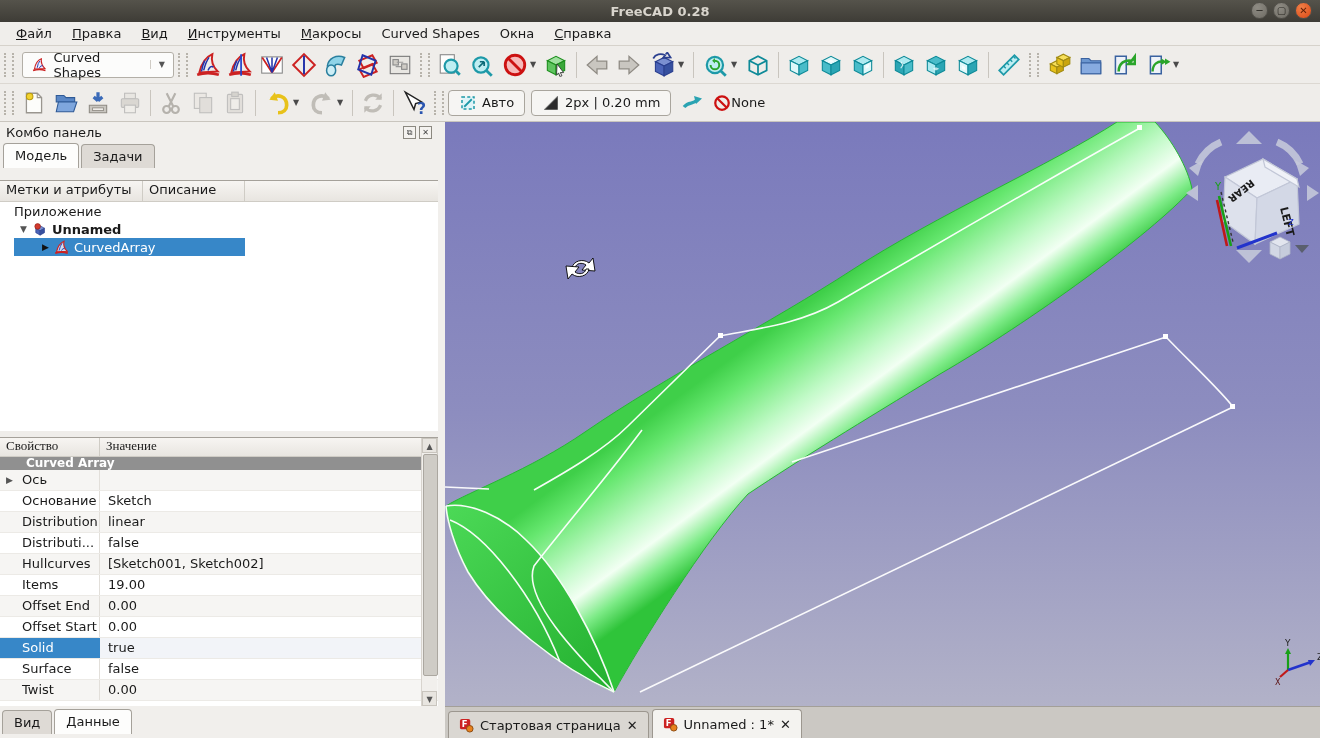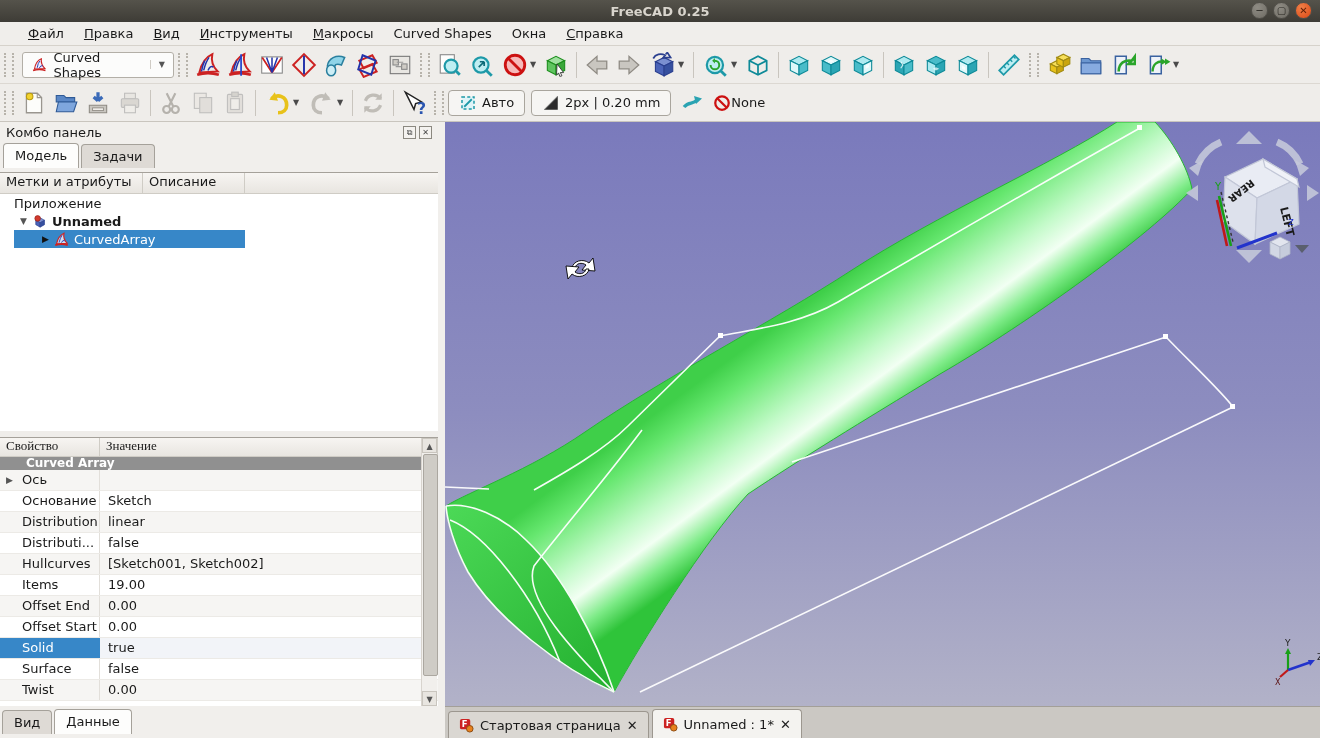--- a/index.html
+++ b/index.html
@@ -11,21 +11,21 @@
   .titlebar{left:0;top:0;width:1320px;height:22px;
     background:linear-gradient(#55534b,#3e3c36);display:flex;align-items:center;justify-content:center;}
   .title-text{color:#d9d5cd;font-weight:bold;font-size:13px;}
   .winbtns{position:absolute;right:8px;top:2px;display:flex;gap:5px;}
   .wbtn{width:17px;height:17px;border-radius:50%;display:flex;align-items:center;justify-content:center;
     font-size:10px;line-height:1;color:#26241f;background:radial-gradient(circle at 35% 30%,#8f8c84,#6e6b63);
     border:1px solid #52504a;box-sizing:border-box;}
   .wbtn.close{background:radial-gradient(circle at 35% 30%,#f08048,#dd4814);color:#5e1d05;font-weight:bold;}
   
   .menubar{left:0;top:22px;width:1320px;height:24px;background:#f0eeeb;border-bottom:1px solid #d6d2cb;
-    display:flex;align-items:center;padding-left:18px;box-sizing:border-box;}
+    display:flex;align-items:center;padding-left:6px;box-sizing:border-box;}
   .menu-item{padding:3px 10px;cursor:default;}
   
   .toolbar{left:0;width:1320px;height:38px;background:#efedea;display:flex;align-items:center;box-sizing:border-box;}
   .tb1{top:46px;border-bottom:1px solid #dcd8d2;}
   .tb2{top:84px;border-bottom:1px solid #c9c5be;}
   .grip{width:6px;height:24px;margin:0 4px;border-left:2px dotted #b7b3ab;border-right:2px dotted #b7b3ab;}
   .sep{width:1px;height:26px;background:#c9c5be;margin:0 4px;}
   .tbtn{min-width:32px;height:30px;display:flex;align-items:center;justify-content:center;border-radius:3px;}
   .tbtn svg{display:block;}
   .dd{font-size:8px;color:#4a4a4a;margin-left:2px;}
@@ -35,21 +35,21 @@
   .traybtn{display:flex;align-items:center;gap:5px;background:#f6f5f3;border:1px solid #a9a59d;border-radius:4px;
     height:26px;padding:0 10px;box-sizing:border-box;margin-right:6px;}
   
   .panel-title{left:0;top:122px;width:438px;height:20px;display:flex;align-items:center;padding:0 6px;box-sizing:border-box;}
   .pt-btn{width:13px;height:13px;border:1px solid #8b8880;background:#f4f2ef;font-size:8px;line-height:11px;
     text-align:center;color:#444;box-sizing:border-box;margin-left:3px;}
   .tabrow{left:0;top:143px;width:438px;height:25px;display:flex;align-items:flex-end;padding-left:3px;box-sizing:border-box;}
   .tab{border:1px solid #a5a19a;border-bottom:none;border-radius:4px 4px 0 0;padding:4px 11px 3px;background:#dedad5;
     margin-right:2px;height:24px;box-sizing:border-box;}
   .tab.active{background:#fdfdfc;position:relative;z-index:2;height:25px;}
-  .treebox{left:0;top:172px;width:438px;height:263px;background:#ffffff;border-top:1px solid #a5a19a;
+  .treebox{left:0;top:180px;width:438px;height:263px;background:#ffffff;border-top:1px solid #a5a19a;
     border-bottom:1px solid #c4c0b9;box-sizing:border-box;}
   .treehdr{display:flex;height:20px;background:linear-gradient(#f7f5f2,#e8e5e0);border-bottom:1px solid #cfccc5;font-size:13px;}
   .thcell{padding:1px 6px;border-right:1px solid #cfccc5;box-sizing:border-box;}
   .trow{display:flex;align-items:center;height:18px;font-size:13px;}
   .sel-blue{background:#3787c8;color:#ffffff;}
   .splitter{left:0;top:431px;width:438px;height:6px;background:#efedea;}
   
   .props{left:0;top:437px;width:438px;height:269px;background:#ffffff;border-top:1px solid #a5a19a;box-sizing:border-box;}
   .phdr{display:flex;height:18px;background:linear-gradient(#f7f5f2,#e8e5e0);border-bottom:1px solid #cfccc5;}
   .phc{padding:0 6px;border-right:1px solid #cfccc5;box-sizing:border-box;font-family:Liberation Serif, serif;}
@@ -73,21 +73,21 @@
   .mditab.active{background:#f4f3f0;height:29px;}
   .xclose{font-weight:bold;font-size:13px;color:#222;}
   u{text-decoration:underline;}
 </style>
 </head>
 <body>
 
 <div id="app">
 
   <div class="abs titlebar">
-    <span class="title-text">FreeCAD 0.25</span>
+    <span class="title-text">FreeCAD 0.28</span>
     <span class="winbtns">
       <span class="wbtn">─</span>
       <span class="wbtn">▢</span>
       <span class="wbtn close">✕</span>
     </span>
   </div>
 
   <div class="abs menubar">
     <span class="menu-item"><u>Ф</u>айл</span>
     <span class="menu-item"><u>П</u>равка</span>

